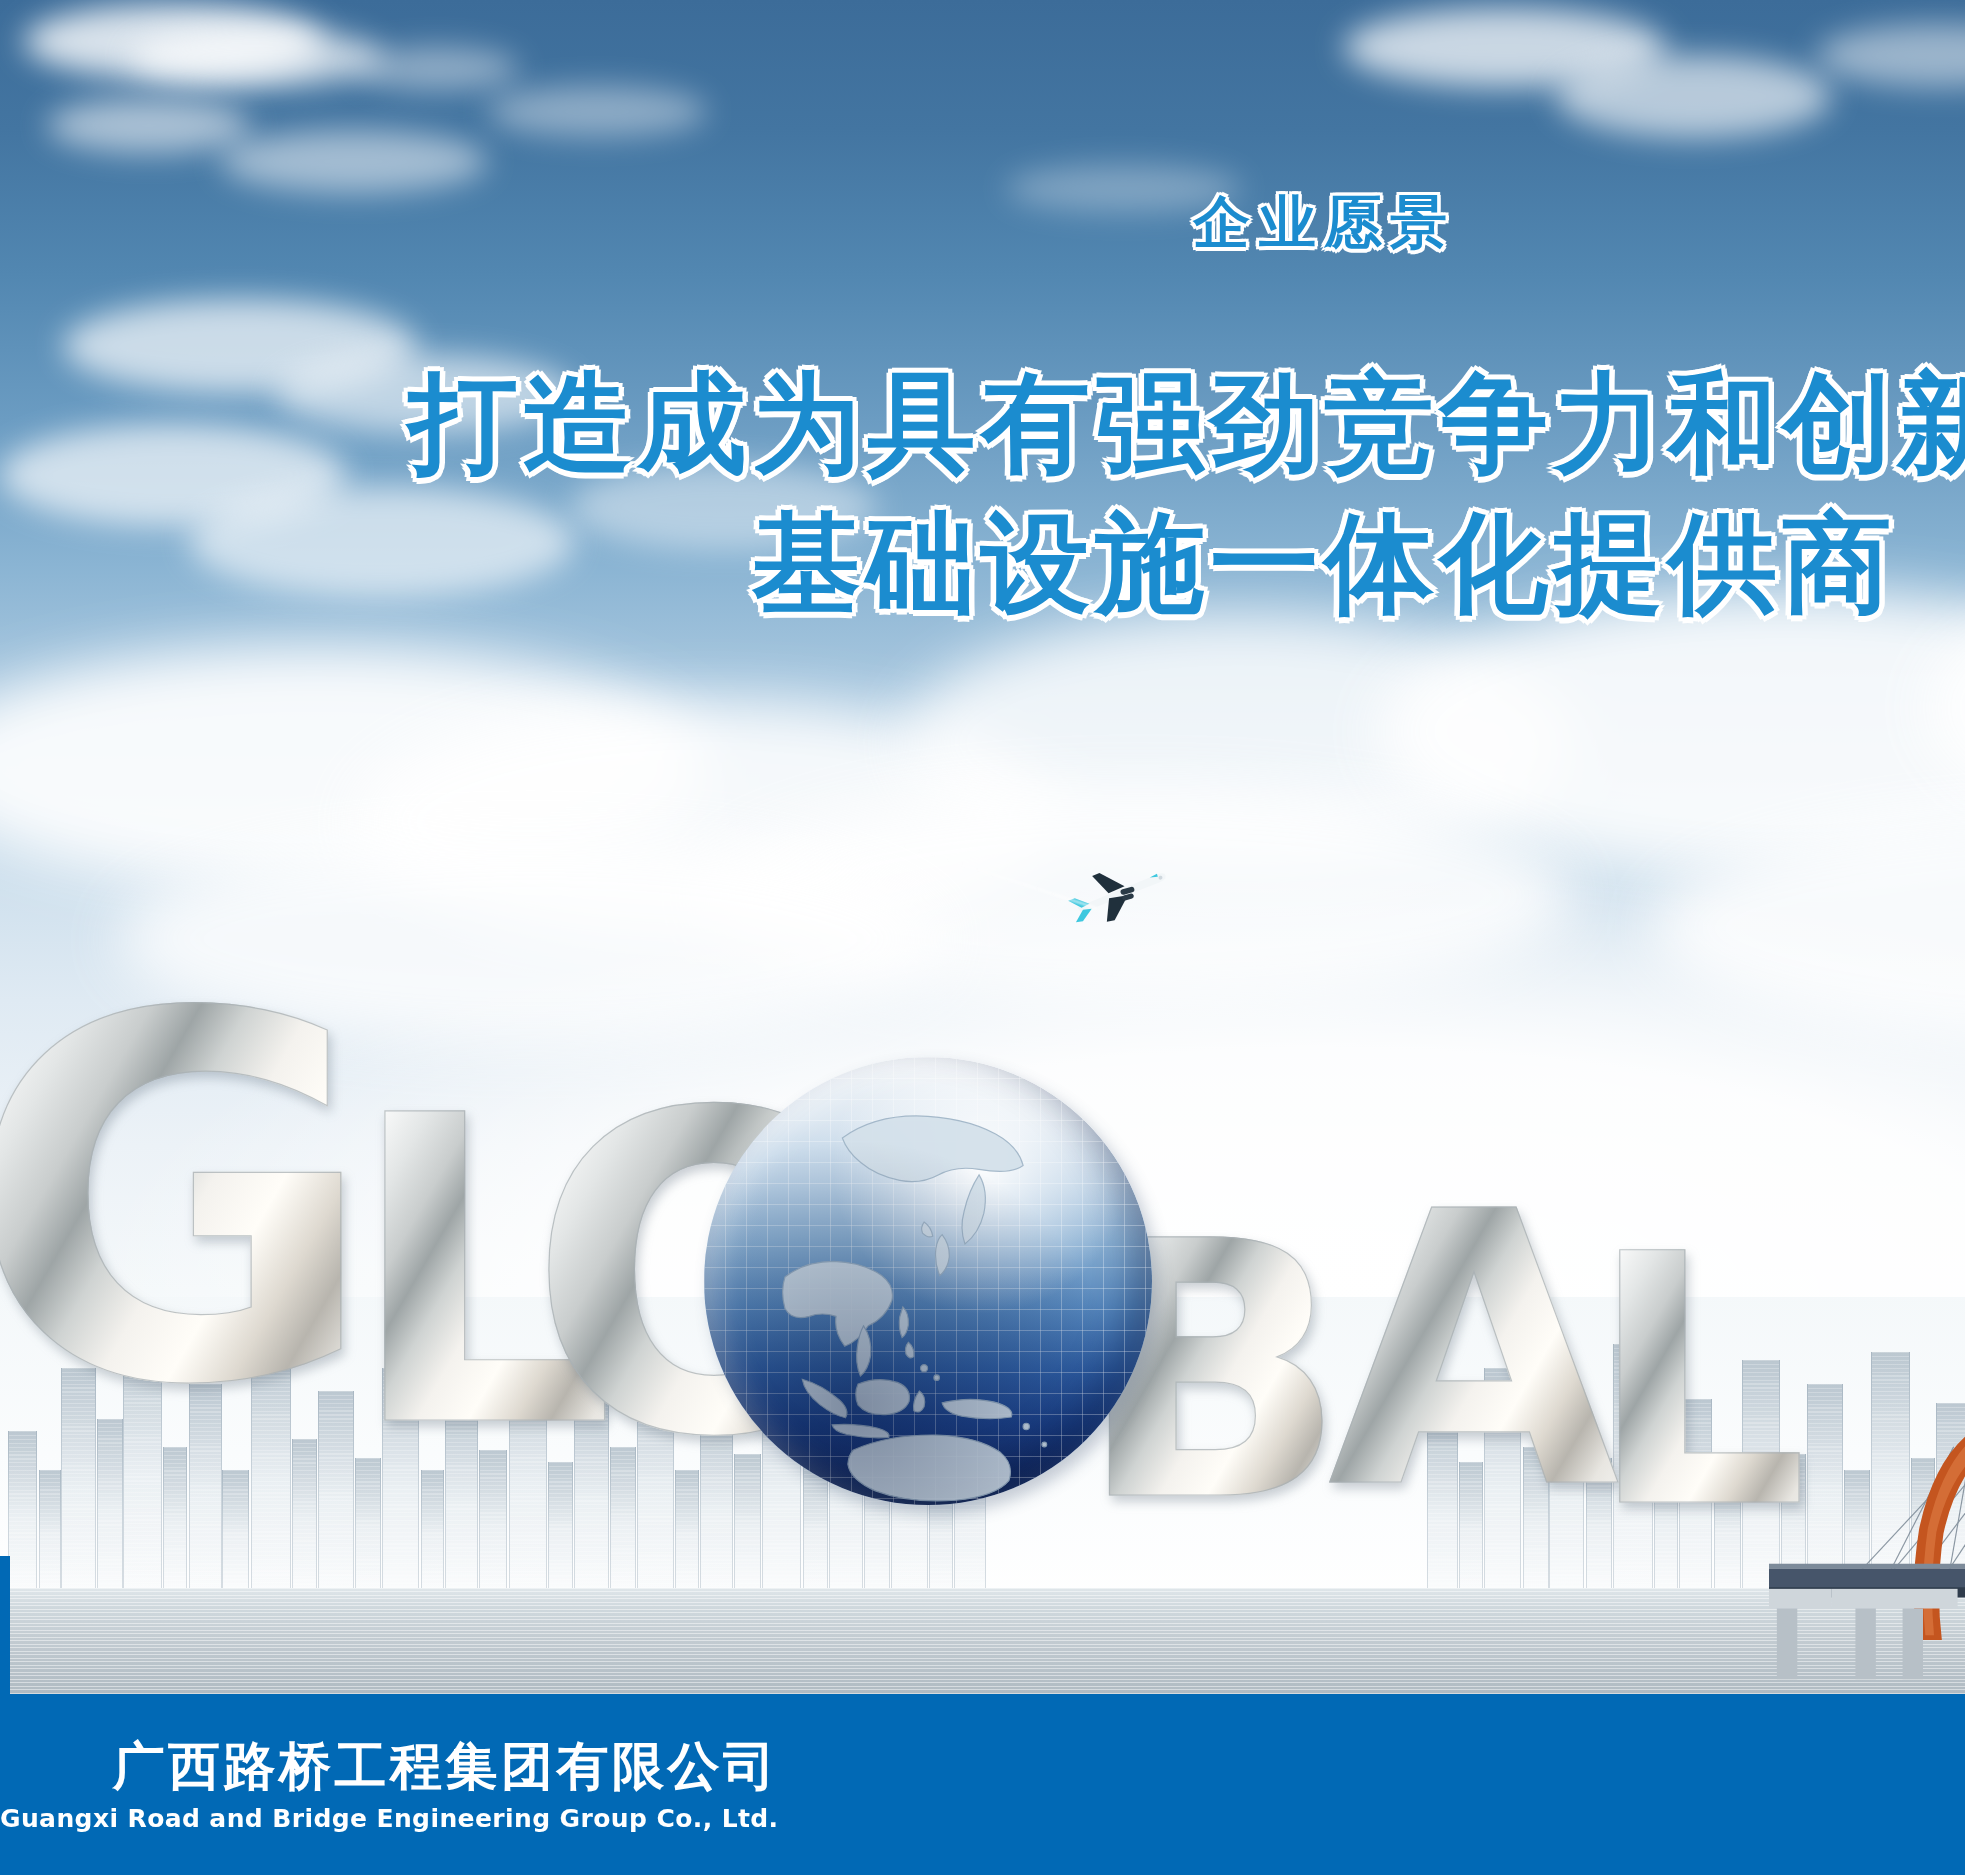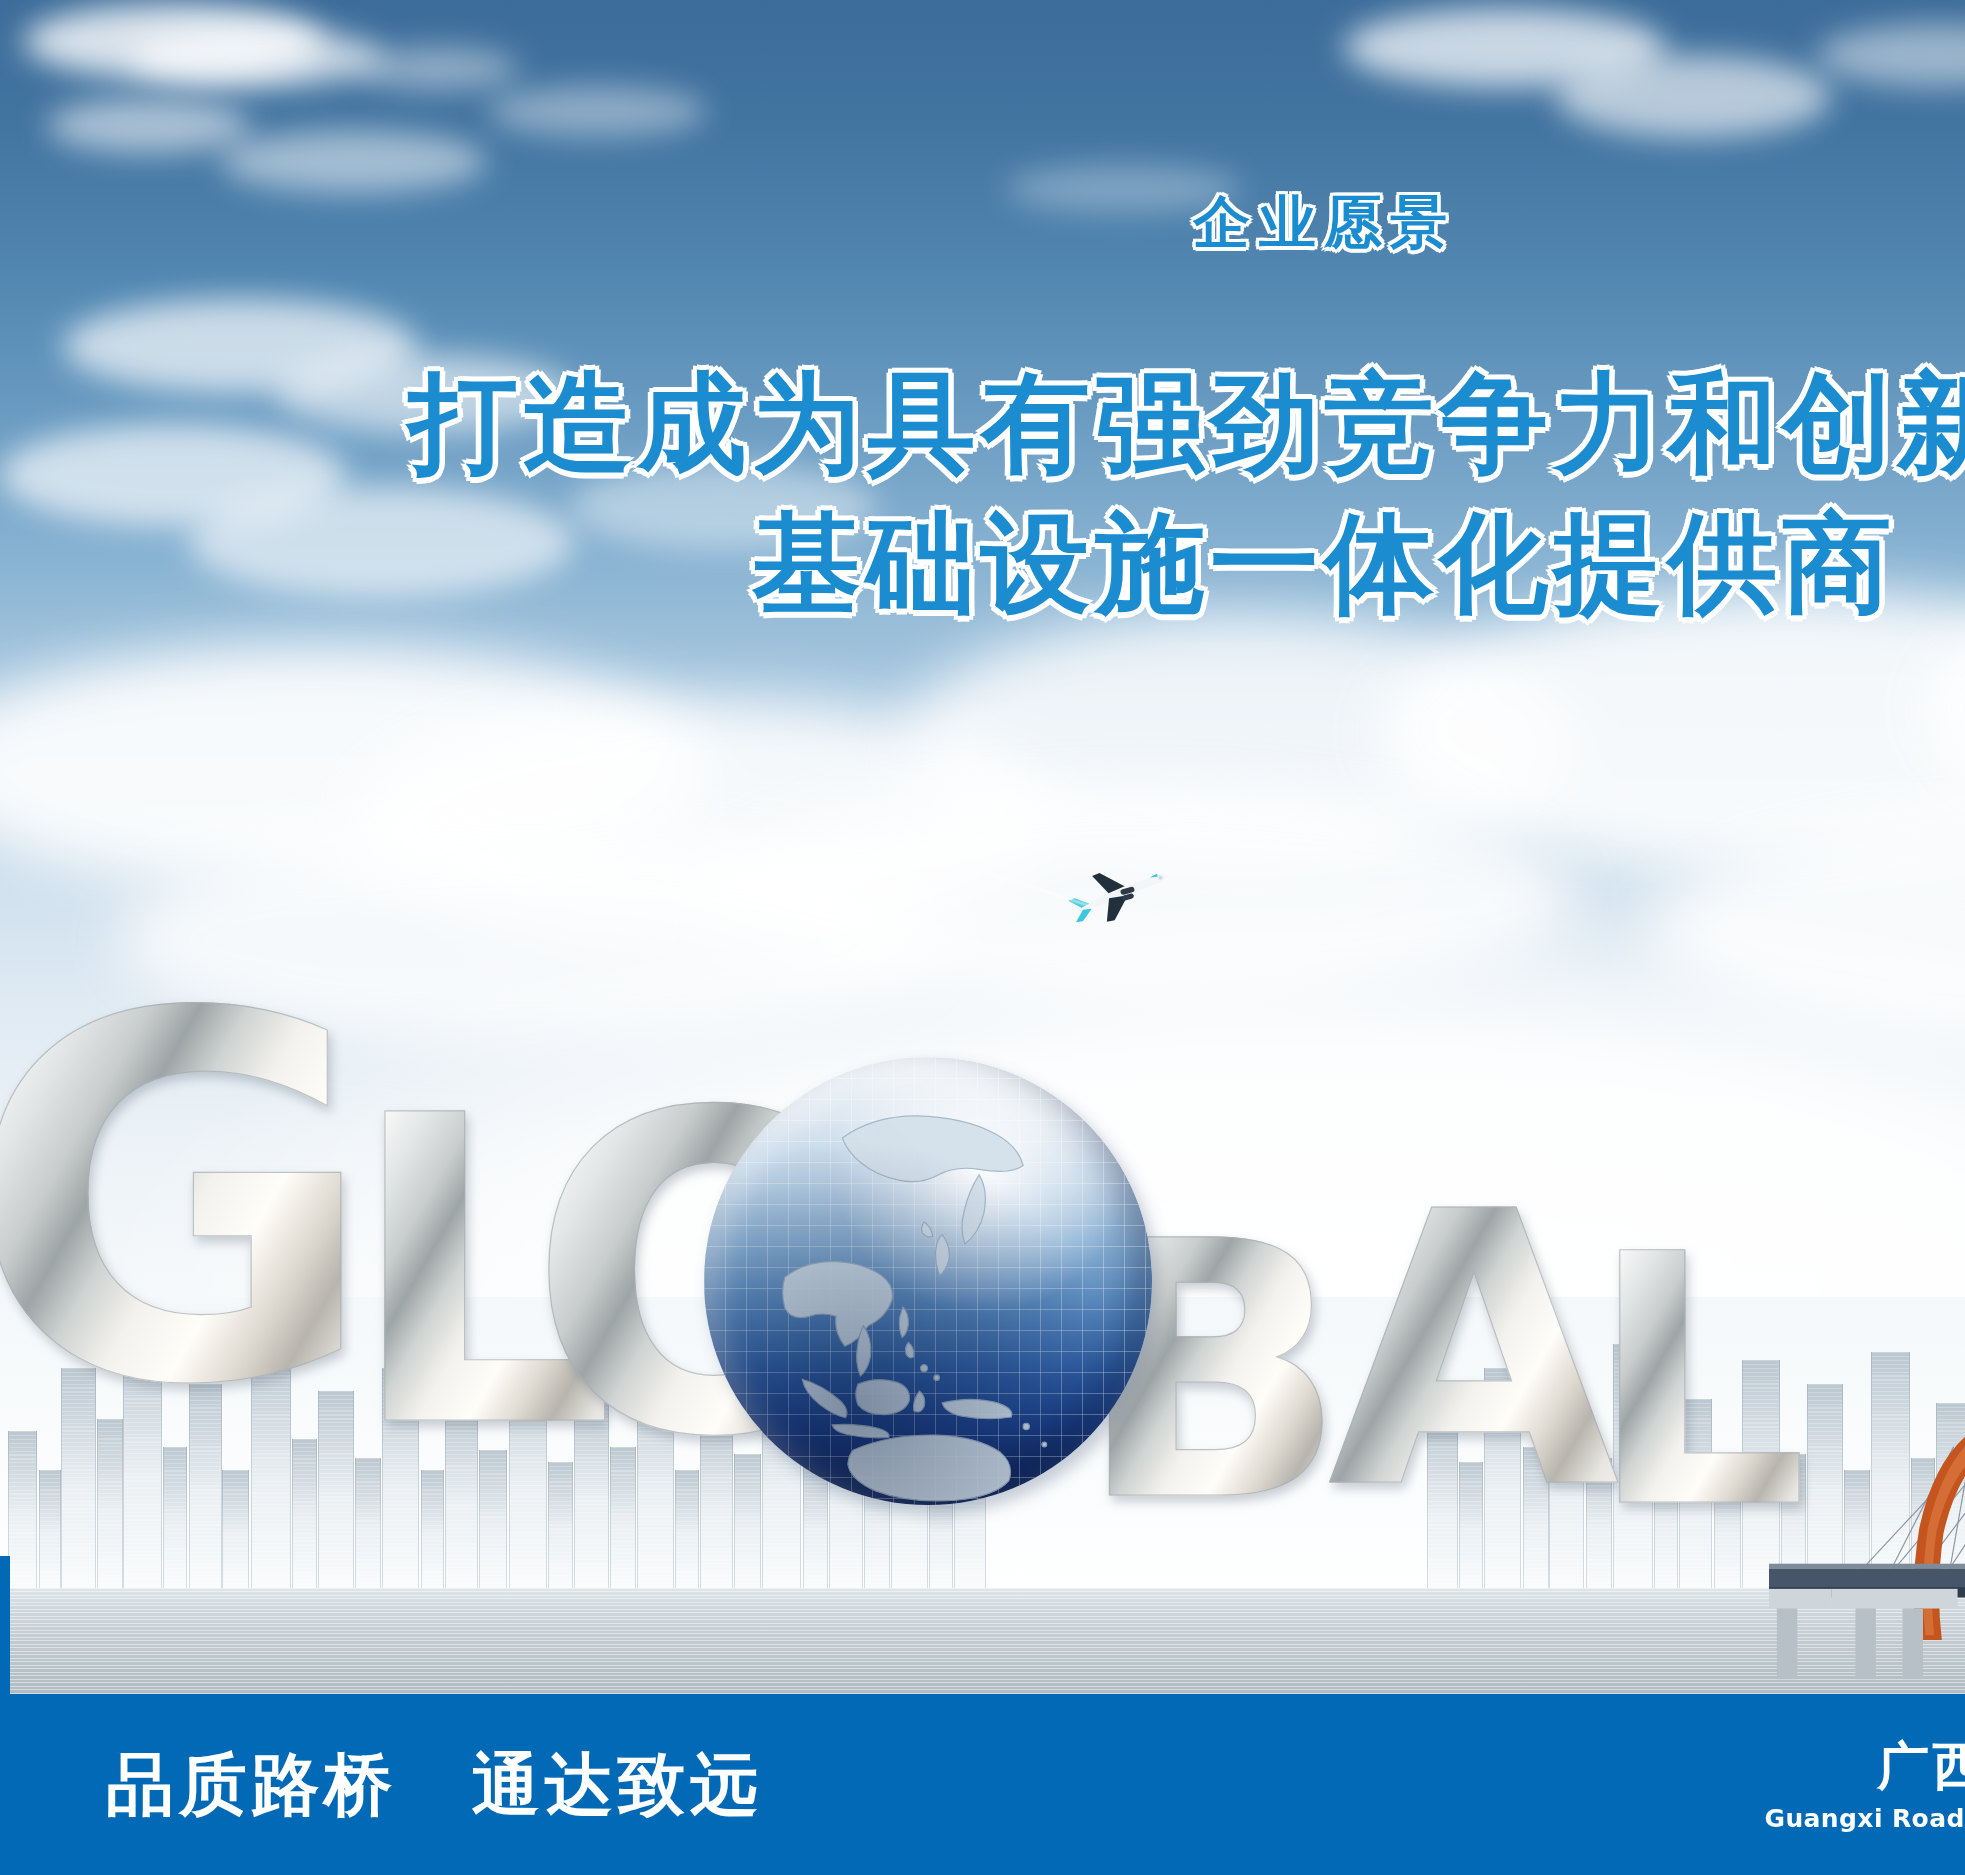--- a/index.html
+++ b/index.html
@@ -461,25 +461,20 @@
         <circle cx="560" cy="792" r="9"></circle>
           <circle cx="592" cy="816" r="7"></circle>
         <circle cx="820" cy="940" r="8"></circle>
           <circle cx="866" cy="986" r="6"></circle>
       </g>
     </svg>
     <div class="globe-shade"></div>
   </div>
 
   <div class="banner" style="top:1694px;height:182px;">
-    <div class="banner-left">
-      <span>品质路桥</span>
-      <span class="gap"></span>
-      <span>通达致远</span>
-    </div>
     <div class="banner-right">
       <div class="company-cn">广西路桥工程集团有限公司</div>
       <div class="company-en">Guangxi Road and Bridge Engineering Group Co., Ltd.</div>
     </div>
   </div>
 
 </div>
 
 
 </body></html>

